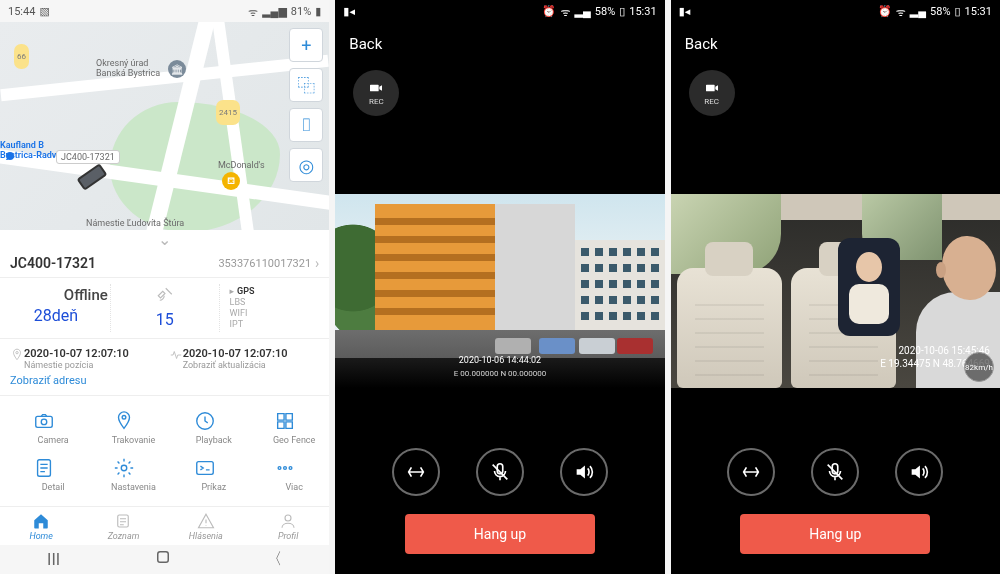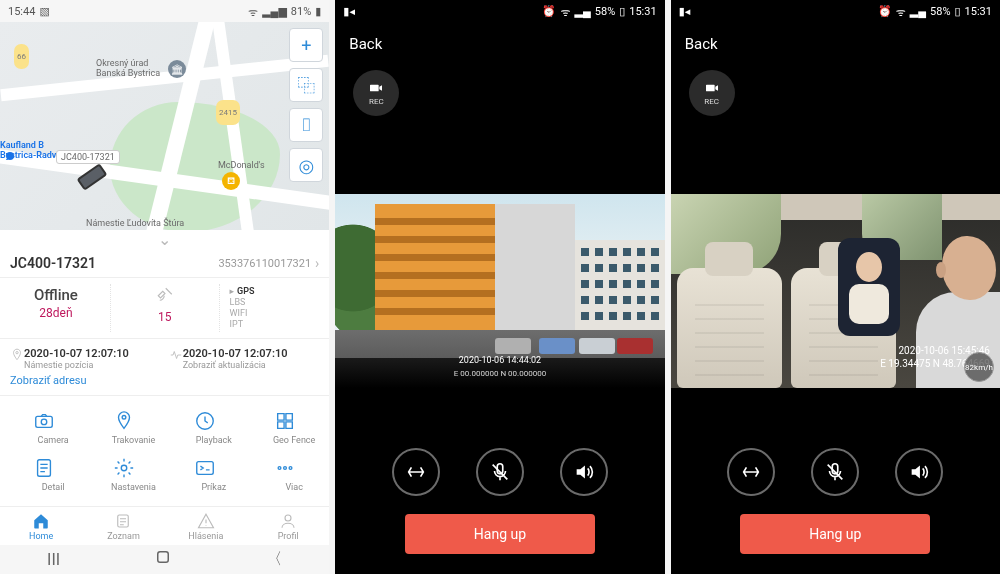--- a/index.html
+++ b/index.html
@@ -38,42 +38,42 @@
   
   .collapse{height:22px;display:flex;justify-content:center;align-items:center;color:#bbb;font-size:16px;}
   .devicerow{display:flex;align-items:center;justify-content:space-between;padding:6px 10px;border-bottom:1px solid #eee;}
   .devicerow .name{font-size:14px;font-weight:600;color:#333;}
   .devicerow .imei{font-size:11px;color:#999;}
   .devicerow .chev{color:#bbb;font-size:14px;margin-left:4px;}
 
   .statgrid{display:flex;padding:6px 2px;border-bottom:1px solid #eee;}
   .stat{flex:1;text-align:center;border-right:1px dotted #e3e3e3;padding:2px 2px;}
   .stat:last-child{border-right:none;}
-  .stat .hd{font-size:11px;color:#666;margin-bottom:2px;}
+  .stat .hd{font-size:11px;color:#666;margin-bottom:2px;text-align:right;}
   .stat .hd.off{font-size:15px;color:#444;font-weight:500;}
-  .stat .vl{font-size:12px;color:#be185d;}
+  .stat .vl{font-size:16px;color:#1d4ed8;}
   .stat .ico{display:inline-block;margin-bottom:2px;}
   .gpsbox{font-size:9px;line-height:11px;color:#aaa;text-align:left;padding-left:8px;}
   .gpsbox .active{color:#333;font-weight:600;}
   .gpsbox .arrow{display:inline-block;margin-right:3px;}
 
   .tsrow{display:flex;padding:8px 10px 4px;gap:8px;}
   .tsitem{flex:1;display:flex;}
   .tsitem svg{flex:none;margin-top:1px;}
   .tsitem .t{font-size:11px;color:#333;font-weight:600;}
   .tsitem .s{font-size:9px;color:#999;}
   .addrlink{padding:0 10px 8px;font-size:11px;color:#2e8bd8;border-bottom:1px solid #eee;}
 
   .actgrid{display:grid;grid-template-columns:repeat(4,1fr);gap:0;padding:8px 4px;}
   .act{display:flex;flex-direction:column;align-items:center;gap:3px;padding:6px 0;}
   .act .lbl{font-size:9px;color:#888;padding-left:18px;}
   .act svg{width:22px;height:22px;}
 
   .tabbar{margin-top:auto;border-top:1px solid #eee;display:flex;height:48px;}
-  .tab{flex:1;display:flex;flex-direction:column;align-items:center;justify-content:center;gap:1px;}
+  .tab{flex:1;display:flex;flex-direction:column;align-items:center;justify-content:center;gap:1px;font-style:italic;}
   .tab .lbl{font-size:9px;color:#999;}
   .tab.active .lbl{color:#2e8bd8;}
   .tab svg{width:18px;height:18px;}
 
   .sysnav{height:36px;background:#f6f6f6;display:flex;align-items:center;justify-content:space-around;color:#666;}
   .sysnav svg{width:18px;height:18px;}
 
   
   .backrow{height:44px;display:flex;align-items:center;padding:0 14px;font-size:15px;}
   .recbtn{position:absolute;left:18px;top:70px;width:46px;height:46px;background:#2b2b2b;border-radius:50%;display:flex;flex-direction:column;align-items:center;justify-content:center;gap:1px;}

